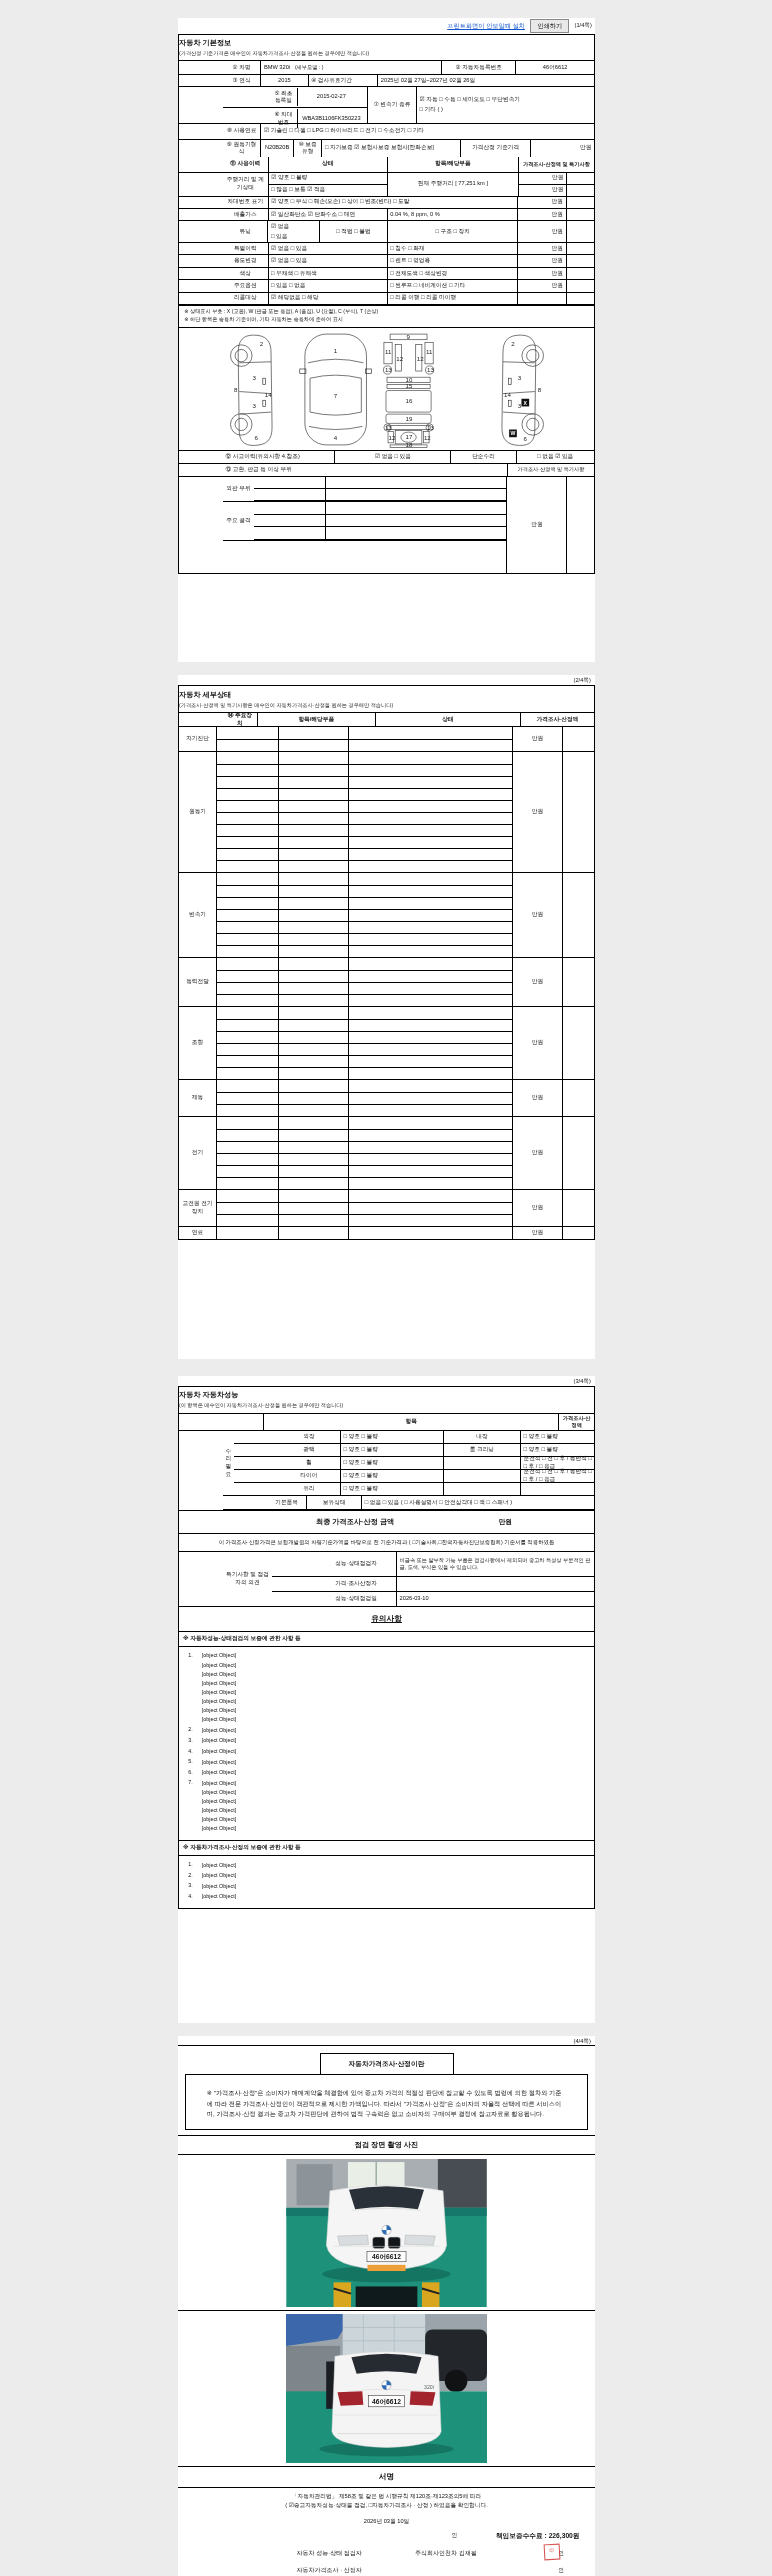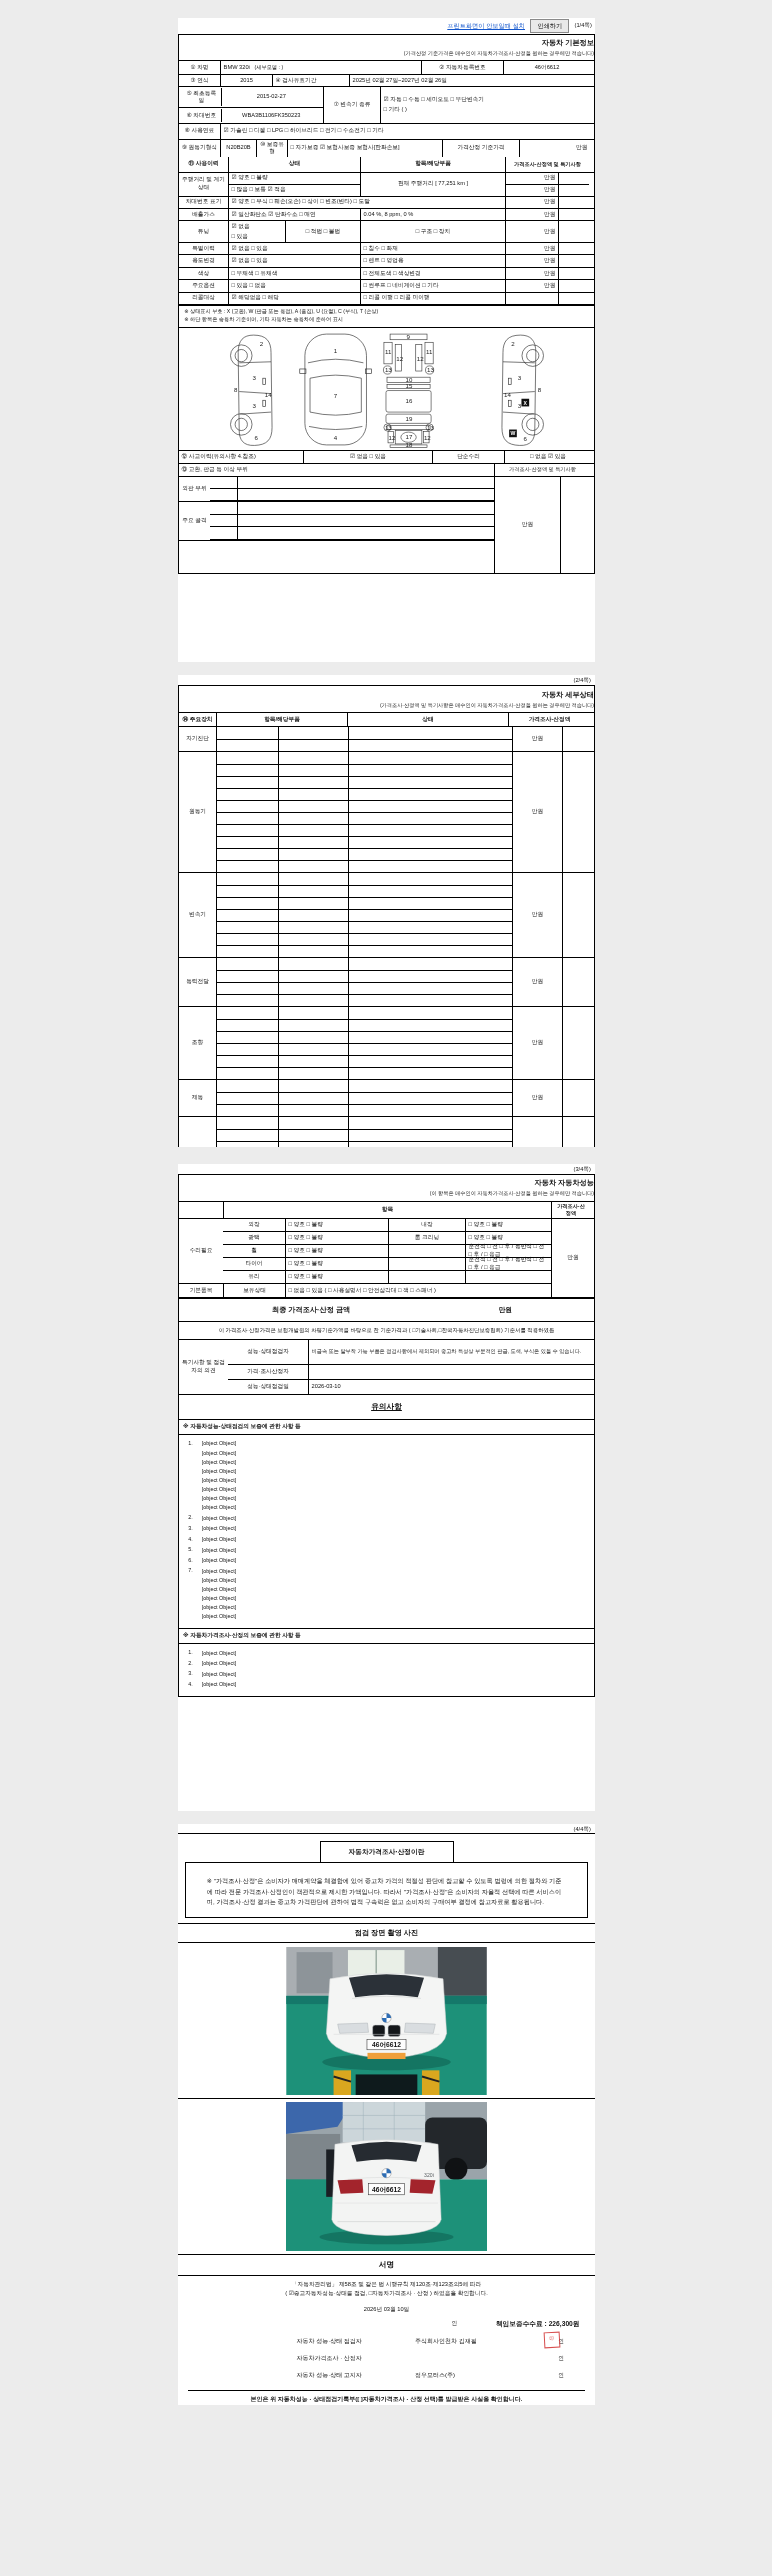--- a/index.html
+++ b/index.html
@@ -7,44 +7,44 @@
   body {
     background:#ececec;
     font-family:"Liberation Sans","DejaVu Sans",sans-serif;
     font-size:5.7px; color:#111;
     -webkit-font-smoothing:antialiased;
   }
   .canvas { width:773px; height:2576px; overflow:hidden; position:relative; }
   .page { width:417px; margin:0 auto; background:#fff; overflow:hidden; position:relative; }
   .p1 { margin-top:18px; height:644px; }
   .gap25{height:13px;} .gap32{height:16.5px;} .gap26{height:13.4px;}
-  .p2 { height:472px; } .p3 { height:647px; } .p4 { height:581px; }
+  .p2 { height:684px; } .p3 { height:647px; } .p4 { height:581px; }
 
   
   .banner { display:flex; align-items:center; justify-content:flex-end; height:15.5px; padding:2.1px 3.1px 1px 3.1px; gap:5.2px;}
   .lnk { color:#1155cc; text-decoration:underline; font-size:6.2px; cursor:pointer;}
   .btn { border:0.5px solid #8a8a8a; background:#e9e9e9; padding:1.5px 6.2px; font-size:6.2px; cursor:pointer;}
   .pgmark { font-size:5.7px; }
   .pgmark-row { text-align:right; padding:2.1px 4.1px 1px 0; height:10.3px;}
 
   .form { border-left:0.5px solid #000; border-right:0.5px solid #000; }
   .thick-t { border-top:1.5px solid #000; }
   .thin-b { border-bottom:0.5px solid #000; }
   .thick-b { border-bottom:1.5px solid #000; }
 
   .title-sec { text-align:center; padding:6.2px 0 5.2px 0; border-bottom:1.5px solid #000;}
   .doc-title { font-size:9.8px; font-weight:bold; letter-spacing:0.5px;}
   .doc-sub { font-size:8.8px; font-weight:bold; margin-top:2.1px;}
   .doc-no-line { margin-top:6.2px; font-size:5.4px; color:#333;}
 
-  .sec-head { text-align:right; padding:3.6px 0 3.1px 0; border-bottom:0.5px solid #000;}
+  .sec-head { text-align:left; padding:3.6px 0 3.1px 0; border-bottom:0.5px solid #000;}
   .sec-title { font-size:7.2px; font-weight:bold;}
   .sec-note { font-size:5.2px; margin-top:2.1px; color:#222;}
 
-  .t { display:flex; align-items:stretch; }
+  .t { display:flex; align-items:stretch;padding-left:44px; }
   .c { border-left:0.5px solid #000; padding:1.5px 2.6px; display:flex; align-items:center; justify-content:center; text-align:center; line-height:1.35;}
   .c:first-child { border-left:none; }
   .cl { justify-content:flex-start; text-align:left; }
   .row-b { border-bottom:0.5px solid #000; }
   .stack { display:flex; flex-direction:column; }
   .stack > div { flex:1; display:flex; align-items:center; padding:1px 2.6px;}
   .stack > div + div { border-top:0.5px solid #000; }
   .small { font-size:5.2px; }
   .b { font-weight:bold; }
 

